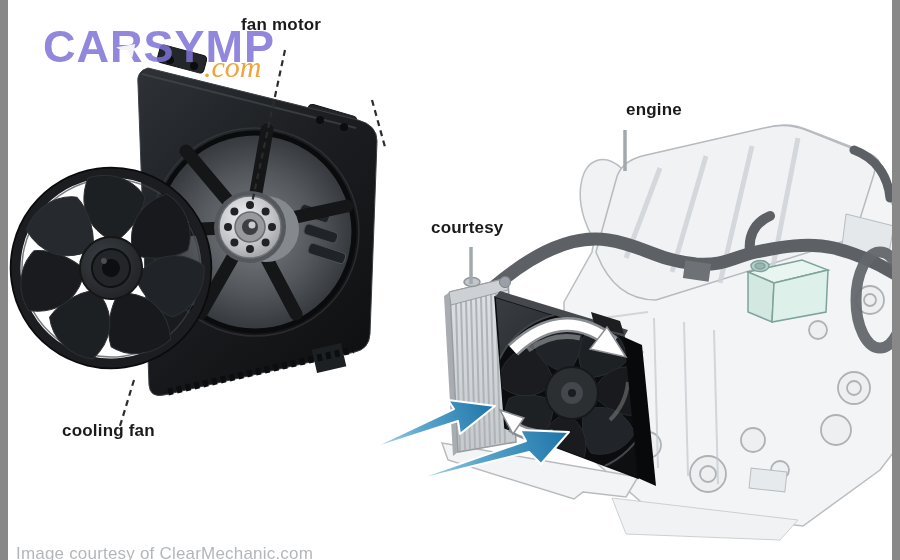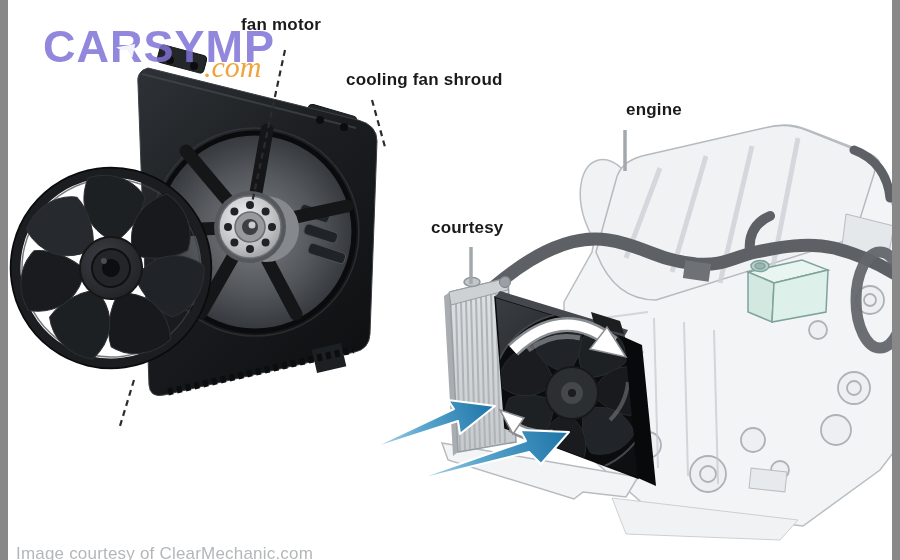--- a/index.html
+++ b/index.html
@@ -284,19 +284,19 @@
       <line x1="463" y1="247" x2="463" y2="284"></line>
     </g>
   </g>
 </svg>
 
 <div class="watermark-brand">CARSYMP</div>
 <div class="logo-arrow"></div>
 <div class="watermark-tld">.com</div>
 
 <div class="callout callout-fan-motor">fan motor</div>
-<div class="callout callout-shroud">cooling fan shroud</div>
 <div class="callout callout-engine">engine</div>
 <div class="callout callout-radiator">courtesy</div>
+<div class="callout callout-cooling-fan">cooling fan</div>
 
 <div class="credit">Image courtesy of ClearMechanic.com</div>
 
 </div>
 
 </body></html>

